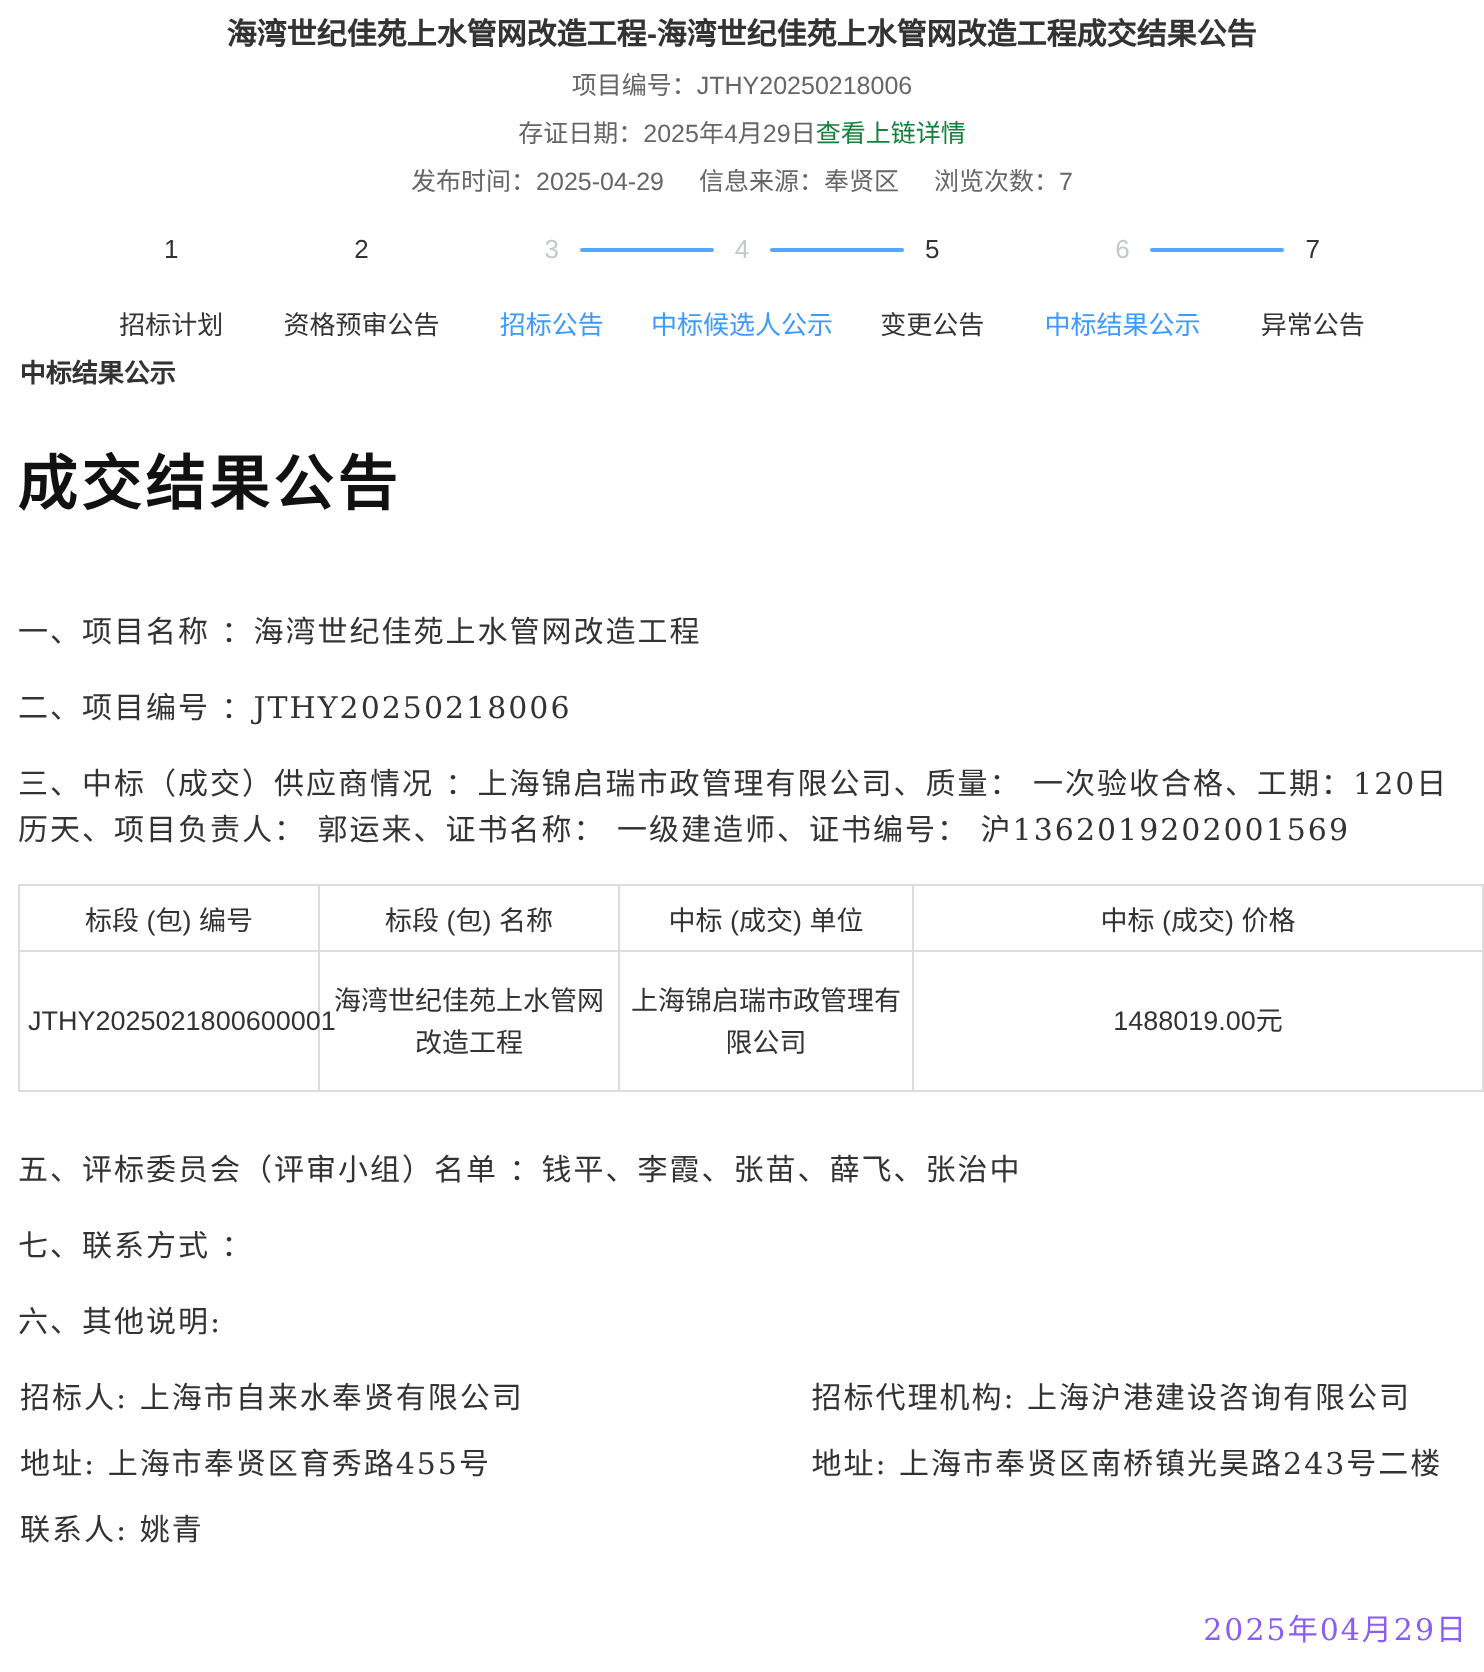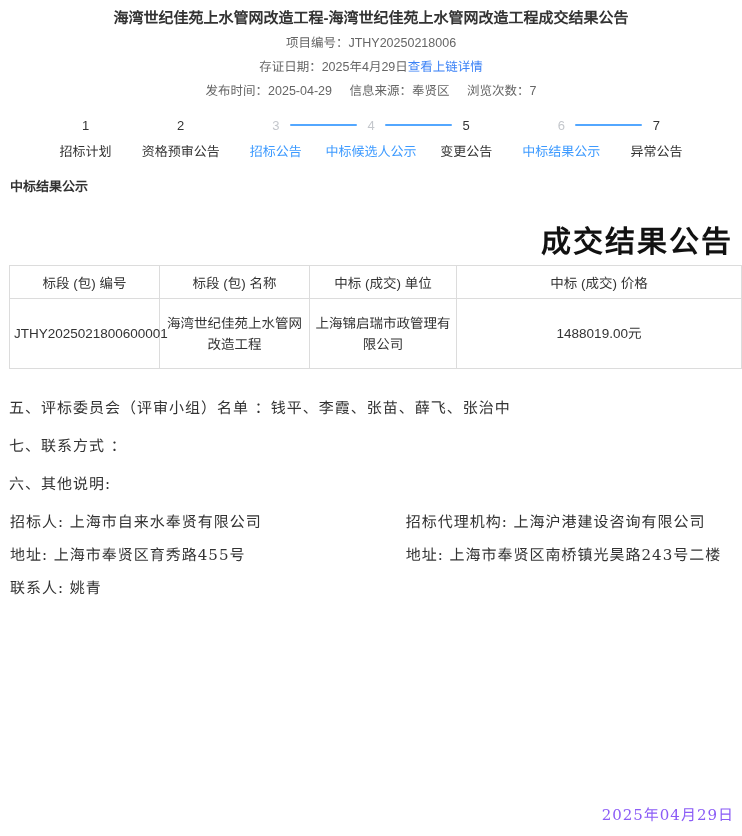--- a/index.html
+++ b/index.html
@@ -13,48 +13,48 @@
 
   
   .hdr { text-align: center; padding-top: 8px; }
   .hdr-title {
     font-size: 15px; font-weight: bold; color: #333;
     line-height: 20px;
   }
   .meta-line { font-size: 12.5px; color: #666; margin-top: 7px; line-height: 17px; }
   .meta-line .v { color: #666; }
   .meta-line .sep { display: inline-block; width: 14px; }
-  a.chain-link { color: #3b82f6; text-decoration: none; margin-left: 0; cursor: pointer; }
+  a.chain-link { color: #15803d; text-decoration: none; margin-left: 0; cursor: pointer; }
 
   
   .steps { position: relative; margin-top: 16px; padding: 0 38px; height: 48px; }
   .steps-row { display: flex; }
   .step-cell { flex: 1; text-align: center; }
   .step-num { font-size: 13px; color: #333; line-height: 18px; display: inline-block; }
   .step-cell.lite .step-num { color: #c4c7cc; }
-  .labels-row { display: flex; margin-top: 8px; }
+  .labels-row { display: flex; margin-top: 20px; }
   .step-label { flex: 1; text-align: center; font-size: 13px; color: #333; line-height: 18px; }
   .step-label.active { color: #3d9aff; cursor: pointer; }
   .connector {
     position: absolute; top: 8px; height: 2px; background: #53a7ff;
     border-radius: 1px; width: 67px;
   }
   .connector.c34 { left: 290px; }
   .connector.c45 { left: 385px; }
   .connector.c67 { left: 575px; }
 
   
   .tab-label {
     margin: 12px 0 0 10px; font-size: 13px; font-weight: bold; color: #333;
   }
 
   
   .main { padding: 0 9px; }
   .big-heading {
-    text-align: right; font-size: 30px; font-weight: bold; color: #111;
+    text-align: left; font-size: 30px; font-weight: bold; color: #111;
     margin-top: 22px; letter-spacing: 2px;
     font-family: Liberation Sans, sans-serif;
   }
   .body-text {
     font-family: "DejaVu Serif", "Liberation Serif", serif;
     font-size: 15px; color: #333; line-height: 23px; letter-spacing: 1px;
   }
   p.para { margin: 0 0 15px 0; }
   .paras { margin-top: 44px; }
 
@@ -131,20 +131,25 @@
       <div class="step-label active">中标结果公示</div>
       <div class="step-label">异常公告</div>
     </div>
   </div>
 
   <div class="tab-label">中标结果公示</div>
 
   <div class="main">
     <h2 class="big-heading">成交结果公告</h2>
 
+    <div class="paras body-text">
+      <p class="para">一、项目名称 ：海湾世纪佳苑上水管网改造工程</p>
+      <p class="para">二、项目编号 ：JTHY20250218006</p>
+      <p class="para">三、中标（成交）供应商情况 ：上海锦启瑞市政管理有限公司、质量： 一次验收合格、工期：120日历天、项目负责人： 郭运来、证书名称： 一级建造师、证书编号： 沪1362019202001569</p>
+    </div>
 
     <table class="result">
       <colgroup>
           <col class="col1">
           <col class="col2">
           <col class="col3">
           <col class="col4">
         </colgroup>
       <thead>
         <tr>

